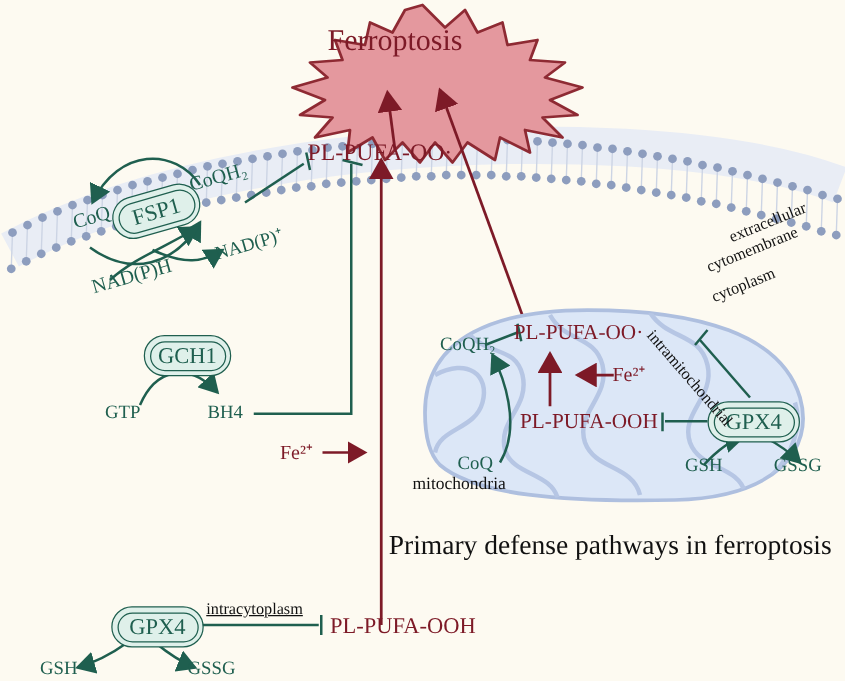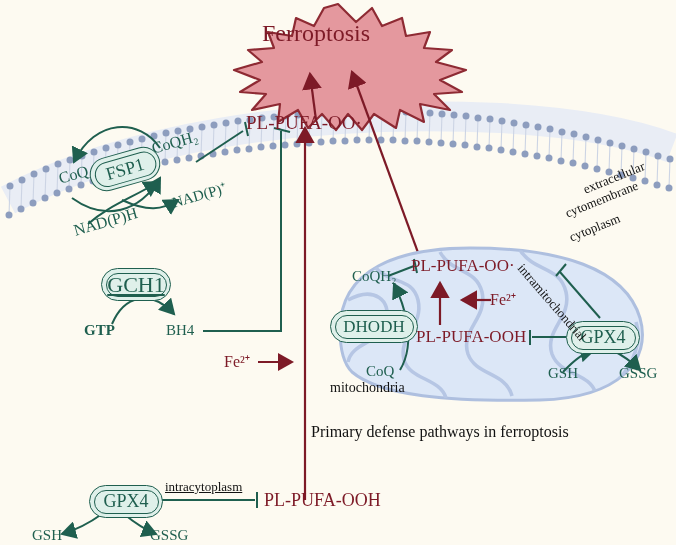--- a/index.html
+++ b/index.html
@@ -347,53 +347,48 @@
       <span>FSP1</span>
     </div>
   </div>
   <div class="lbl green" style="left:59px;top:170px;font-size:16px;transform:rotate(-16deg);transform-origin:left center;">CoQ</div>
   <div class="lbl green" style="left:152px;top:140px;font-size:16px;transform:rotate(-16deg);transform-origin:left center;">
     <span>CoQH₂</span>
   </div>
   <div class="lbl green" style="left:74px;top:222px;font-size:16px;transform:rotate(-16deg);transform-origin:left center;">NAD(P)H</div>
   <div class="lbl green" style="left:172px;top:192px;font-size:15px;transform:rotate(-16deg);transform-origin:left center;">NAD(P)⁺</div>
 
-  <div class="enz" style="left:101px;top:268px;width:68px;height:31px;font-size:22px;text-decoration:underline;">
+  <div class="enz" style="left:115px;top:268px;width:68px;height:31px;font-size:18px;">
     <div class="inner">
       <span>GCH1</span>
     </div>
   </div>
-  <div class="lbl green" style="left:84px;top:322px;font-size:15px;font-weight:bold;">GTP</div>
+  <div class="lbl green" style="left:84px;top:322px;font-size:15px;">GTP</div>
   <div class="lbl green" style="left:166px;top:322px;font-size:15px;text-align:right;">BH4</div>
 
   <div class="lbl red" style="left:224px;top:350px;font-size:16px;">Fe²⁺</div>
 
   <div class="lbl red" style="left:411px;top:256px;font-size:17px;">PL-PUFA-OO·</div>
   <div class="lbl green" style="left:352px;top:268px;font-size:15px;">
     <span>CoQH₂</span>
   </div>
   <div class="lbl green" style="left:366px;top:363px;font-size:15px;">CoQ</div>
-  <div class="enz" style="left:330px;top:310px;width:86px;height:31px;font-size:17px;">
-    <div class="inner">
-      <span>DHODH</span>
-    </div>
-  </div>
   <div class="lbl red" style="left:490px;top:288px;font-size:16px;">Fe²⁺</div>
   <div class="lbl red" style="left:416px;top:327px;font-size:17px;">PL-PUFA-OOH</div>
   <div class="enz" style="left:566px;top:321px;width:72px;height:31px;font-size:18px;">
     <div class="inner">
       <span>GPX4</span>
     </div>
   </div>
   <div class="lbl green" style="left:548px;top:365px;font-size:15px;">GSH</div>
   <div class="lbl green" style="left:619px;top:365px;font-size:15px;">GSSG</div>
   <div class="lbl black" style="left:520px;top:258px;font-size:13px;transform:rotate(49deg);transform-origin:left center;">intramitochondrial</div>
   <div class="lbl black" style="left:330px;top:380px;font-size:14px;font-weight:normal;">mitochondria</div>
 
-  <div class="lbl black" style="left:311px;top:423px;font-size:16px;">Primary defense pathways in ferroptosis</div>
+  <div class="lbl black" style="left:311px;top:423px;font-size:22px;">Primary defense pathways in ferroptosis</div>
 
   <div class="enz" style="left:89px;top:485px;width:72px;height:31px;font-size:18px;">
     <div class="inner">
       <span>GPX4</span>
     </div>
   </div>
   <div class="lbl black" style="left:165px;top:479px;font-size:13px;text-decoration:underline;">intracytoplasm</div>
   <div class="lbl red" style="left:264px;top:490px;font-size:18px;">PL-PUFA-OOH</div>
   <div class="lbl green" style="left:32px;top:527px;font-size:15px;">GSH</div>
   <div class="lbl green" style="left:150px;top:527px;font-size:15px;">GSSG</div>

